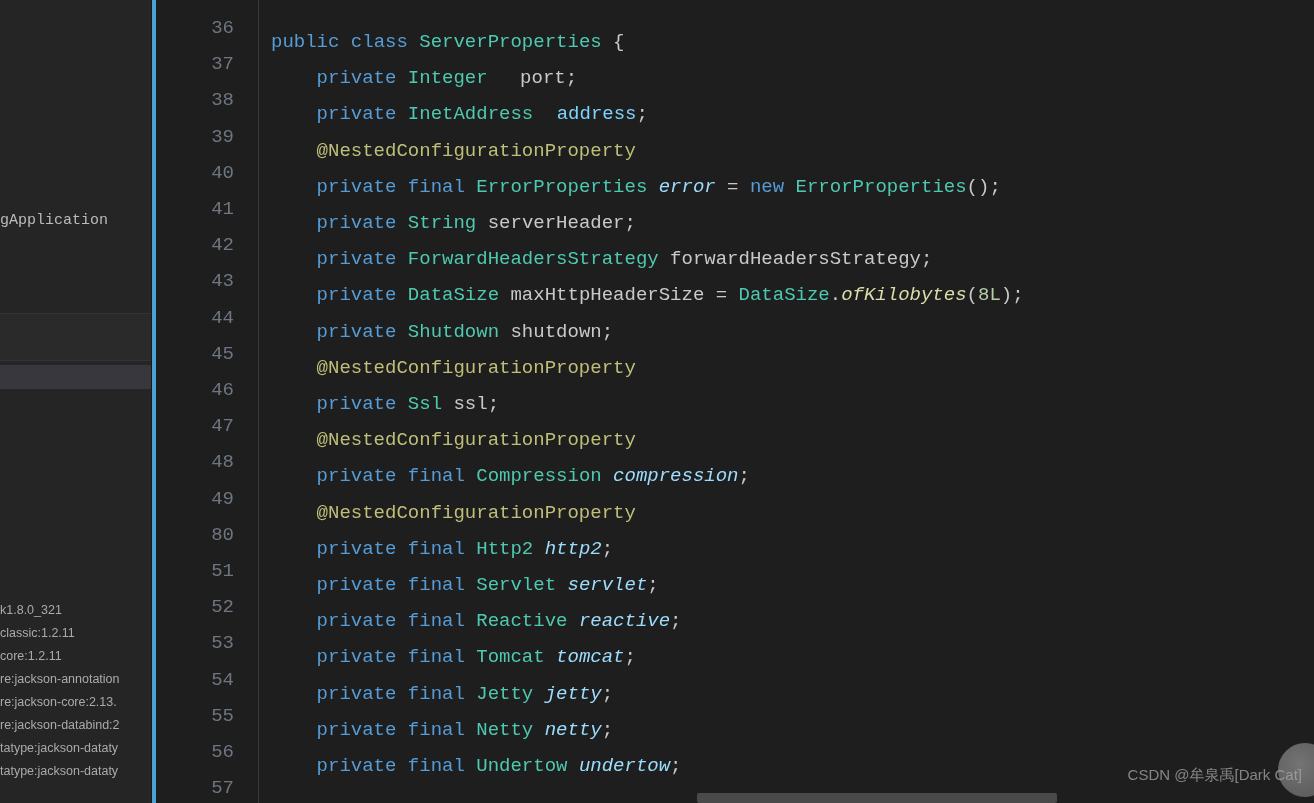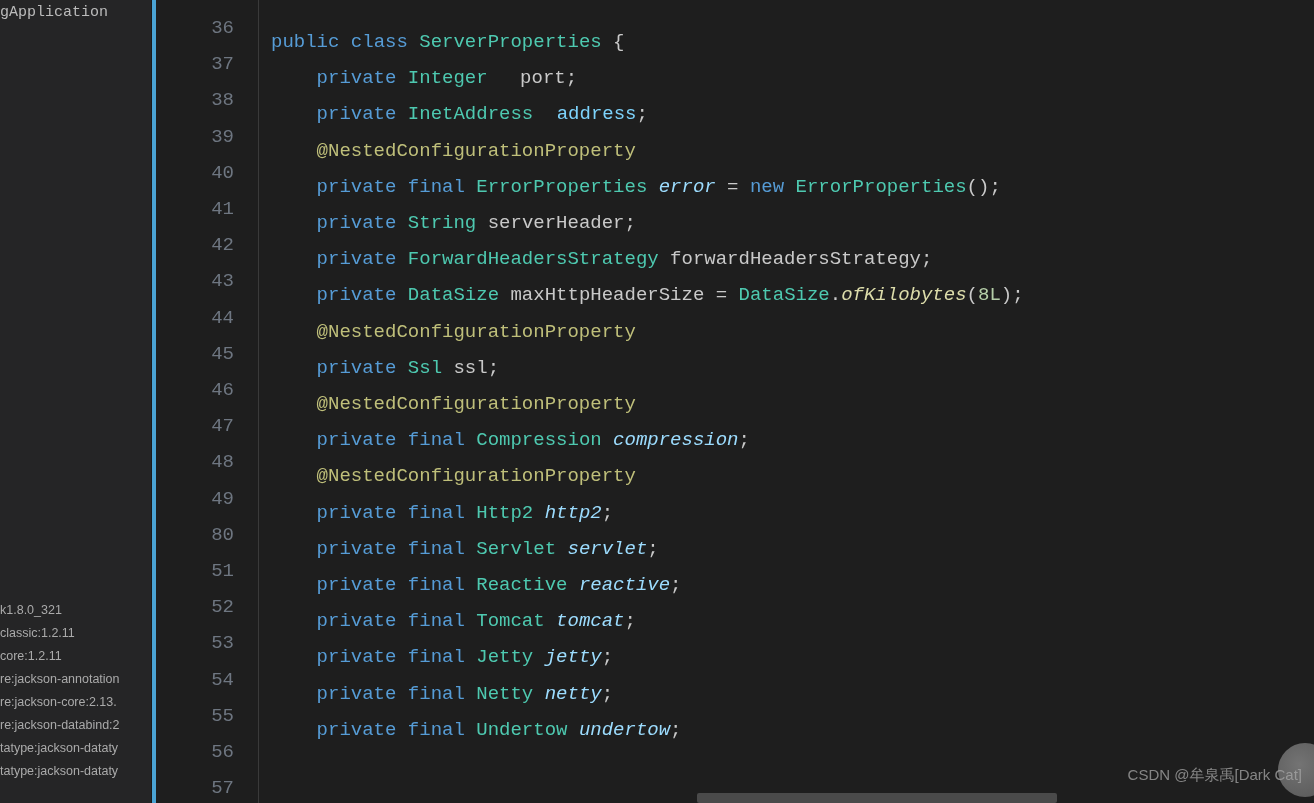--- a/index.html
+++ b/index.html
@@ -13,21 +13,21 @@
   .root {
     display: flex;
     width: 100%; height: 100%;
   }
   .sidebar {
     width: 152px;
     flex: 0 0 152px;
     background: #252526;
     border-right: 1px solid #1a1a1a;
     display: flex;
-    flex-direction: row;
+    flex-direction: column;
     position: relative;
     color: #bbbbbb;
     font-size: 14px;
   }
   .sidebar-top-spacer { height: 208px; }
   .sidebar-file-entry {
     padding: 4px 0 4px 0;
     color: #bbbbbb;
     font-size: 15px;
     white-space: nowrap;
@@ -220,20 +220,21 @@
 
     <div class="code-area" id="code-area">
       <div class="code-line"><span class="kw">public</span><span class="plain"> </span><span class="kw">class</span><span class="plain"> </span><span class="type">ServerProperties</span><span class="plain"> {</span></div>
         <div class="code-line">    <span class="kw">private</span><span class="plain"> </span><span class="type">Integer</span><span class="plain"> </span><span class="var-name" style="color: rgb(201, 201, 201); margin-left: 21px;">port</span><span class="plain">;</span></div>
         <div class="code-line">    <span class="kw">private</span><span class="plain"> </span><span class="type">InetAddress</span><span class="plain"> </span><span class="var-name" style="color: #7dd3fc; margin-left: 12px;">address</span><span class="plain">;</span></div>
         <div class="code-line">    <span class="anno-token" style="color: rgb(191, 191, 122);">@NestedConfigurationProperty</span></div>
         <div class="code-line">    <span class="kw">private</span><span class="plain"> </span><span class="kw">final</span><span class="plain"> </span><span class="type">ErrorProperties</span><span class="plain"> </span><span class="italic-id">error</span><span class="plain"> = </span><span class="kw">new</span><span class="plain"> </span><span class="type">ErrorProperties</span><span class="plain">();</span></div>
         <div class="code-line">    <span class="kw">private</span><span class="plain"> </span><span class="type">String</span><span class="plain"> </span><span class="var-name" style="color: rgb(201, 201, 201);">serverHeader</span><span class="plain">;</span></div>
         <div class="code-line">    <span class="kw">private</span><span class="plain"> </span><span class="type">ForwardHeadersStrategy</span><span class="plain"> </span><span class="var-name" style="color: rgb(201, 201, 201);">forwardHeadersStrategy</span><span class="plain">;</span></div>
         <div class="code-line">    <span class="kw">private</span><span class="plain"> </span><span class="type">DataSize</span><span class="plain"> </span><span class="var-name" style="color: rgb(201, 201, 201);">maxHttpHeaderSize</span><span class="plain"> = </span><span class="type">DataSize</span><span class="plain">.</span><span class="method-i">ofKilobytes</span><span class="plain">(</span><span class="num">8L</span><span class="plain">);</span></div>
+        <div class="code-line">    <span class="kw">private</span><span class="plain"> </span><span class="type">Shutdown</span><span class="plain"> </span><span class="var-name" style="color: rgb(201, 201, 201);">shutdown</span><span class="plain">;</span></div>
         <div class="code-line">    <span class="anno-token" style="color: rgb(191, 191, 122);">@NestedConfigurationProperty</span></div>
         <div class="code-line">    <span class="kw">private</span><span class="plain"> </span><span class="type">Ssl</span><span class="plain"> </span><span class="var-name" style="color: rgb(201, 201, 201);">ssl</span><span class="plain">;</span></div>
         <div class="code-line">    <span class="anno-token" style="color: rgb(191, 191, 122);">@NestedConfigurationProperty</span></div>
         <div class="code-line">    <span class="kw">private</span><span class="plain"> </span><span class="kw">final</span><span class="plain"> </span><span class="type">Compression</span><span class="plain"> </span><span class="italic-id">compression</span><span class="plain">;</span></div>
         <div class="code-line">    <span class="anno-token" style="color: rgb(191, 191, 122);">@NestedConfigurationProperty</span></div>
         <div class="code-line">    <span class="kw">private</span><span class="plain"> </span><span class="kw">final</span><span class="plain"> </span><span class="type">Http2</span><span class="plain"> </span><span class="italic-id">http2</span><span class="plain">;</span></div>
         <div class="code-line">    <span class="kw">private</span><span class="plain"> </span><span class="kw">final</span><span class="plain"> </span><span class="type">Servlet</span><span class="plain"> </span><span class="italic-id">servlet</span><span class="plain">;</span></div>
         <div class="code-line">    <span class="kw">private</span><span class="plain"> </span><span class="kw">final</span><span class="plain"> </span><span class="type">Reactive</span><span class="plain"> </span><span class="italic-id">reactive</span><span class="plain">;</span></div>
         <div class="code-line">    <span class="kw">private</span><span class="plain"> </span><span class="kw">final</span><span class="plain"> </span><span class="type">Tomcat</span><span class="plain"> </span><span class="italic-id">tomcat</span><span class="plain">;</span></div>
         <div class="code-line">    <span class="kw">private</span><span class="plain"> </span><span class="kw">final</span><span class="plain"> </span><span class="type">Jetty</span><span class="plain"> </span><span class="italic-id">jetty</span><span class="plain">;</span></div>

